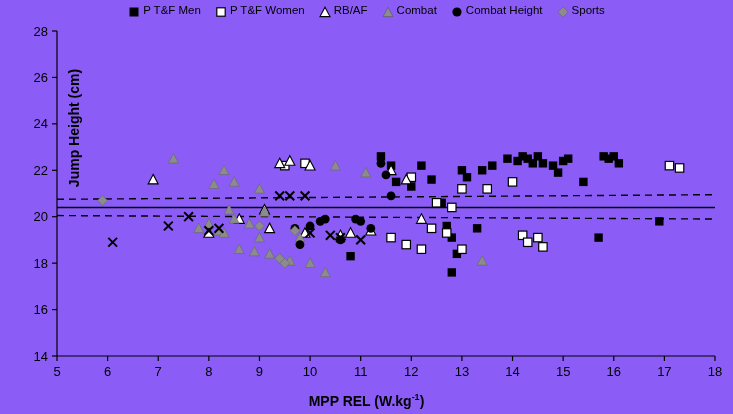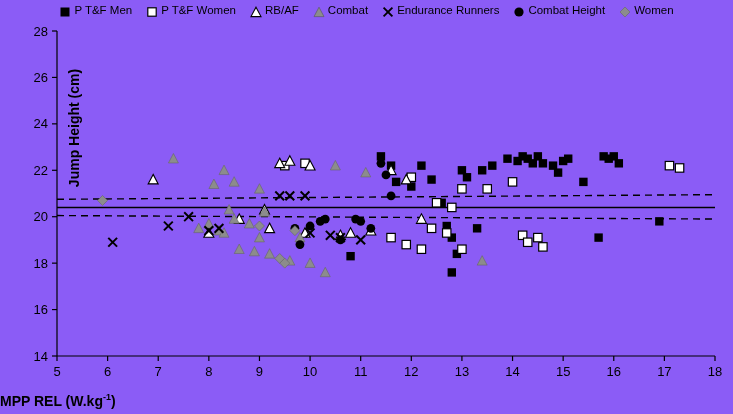--- a/index.html
+++ b/index.html
@@ -61,20 +61,21 @@
     transform-origin: 50% 50%;
     text-align: center;
     font-size: 14px;
     font-weight: bold;
     color: #000;
   }
   .axis-title-x {
     position: absolute;
     left: 0; top: 392px;
     width: 733px;
+    text-align: center;
     font-size: 14px;
     font-weight: bold;
     color: #000;
   }
   sup { font-size: 9px; }
 </style>
 </head>
 <body>
 
 <div id="root">
@@ -99,38 +100,29 @@
         <span class="legend-label">RB/AF</span>
       </div>
       <div class="legend-item">
         <span class="lg-mark"><svg width="12" height="12" viewBox="0 0 12 12">
             <polygon points="6,1.2 11,10.6 1,10.6" fill="#8c8c8c" stroke="#555" stroke-width="0.6"></polygon>
           </svg></span>
         <span class="legend-label">Combat</span>
       </div>
       <div class="legend-item">
         <span class="lg-mark"><svg width="12" height="12" viewBox="0 0 12 12">
-            <g>
-              <line x1="1.6" y1="1.6" x2="10.4" y2="10.4" stroke="#000" stroke-width="1.9"></line>
-              <line x1="10.4" y1="1.6" x2="1.6" y2="10.4" stroke="#000" stroke-width="1.9"></line>
-            </g>
-          </svg></span>
-        <span class="legend-label">Endurance Runners</span>
-      </div>
-      <div class="legend-item">
-        <span class="lg-mark"><svg width="12" height="12" viewBox="0 0 12 12">
             <circle cx="6" cy="6" r="4.6" fill="#000"></circle>
           </svg></span>
         <span class="legend-label">Combat Height</span>
       </div>
       <div class="legend-item">
         <span class="lg-mark"><svg width="12" height="12" viewBox="0 0 12 12">
             <polygon points="6,1 11,6 6,11 1,6" fill="#8c8c8c" stroke="#666" stroke-width="0.6"></polygon>
           </svg></span>
-        <span class="legend-label">Women</span>
+        <span class="legend-label">Sports</span>
       </div>
     </div>
 
   <div id="plot">
     <svg id="svg" width="733" height="414">
         <g>
           <line x1="57" y1="31" x2="57" y2="356" stroke="#000" stroke-width="1.2"></line>
           <line x1="57" y1="356" x2="715" y2="356" stroke="#000" stroke-width="1.2"></line>
         </g>
         <g>

